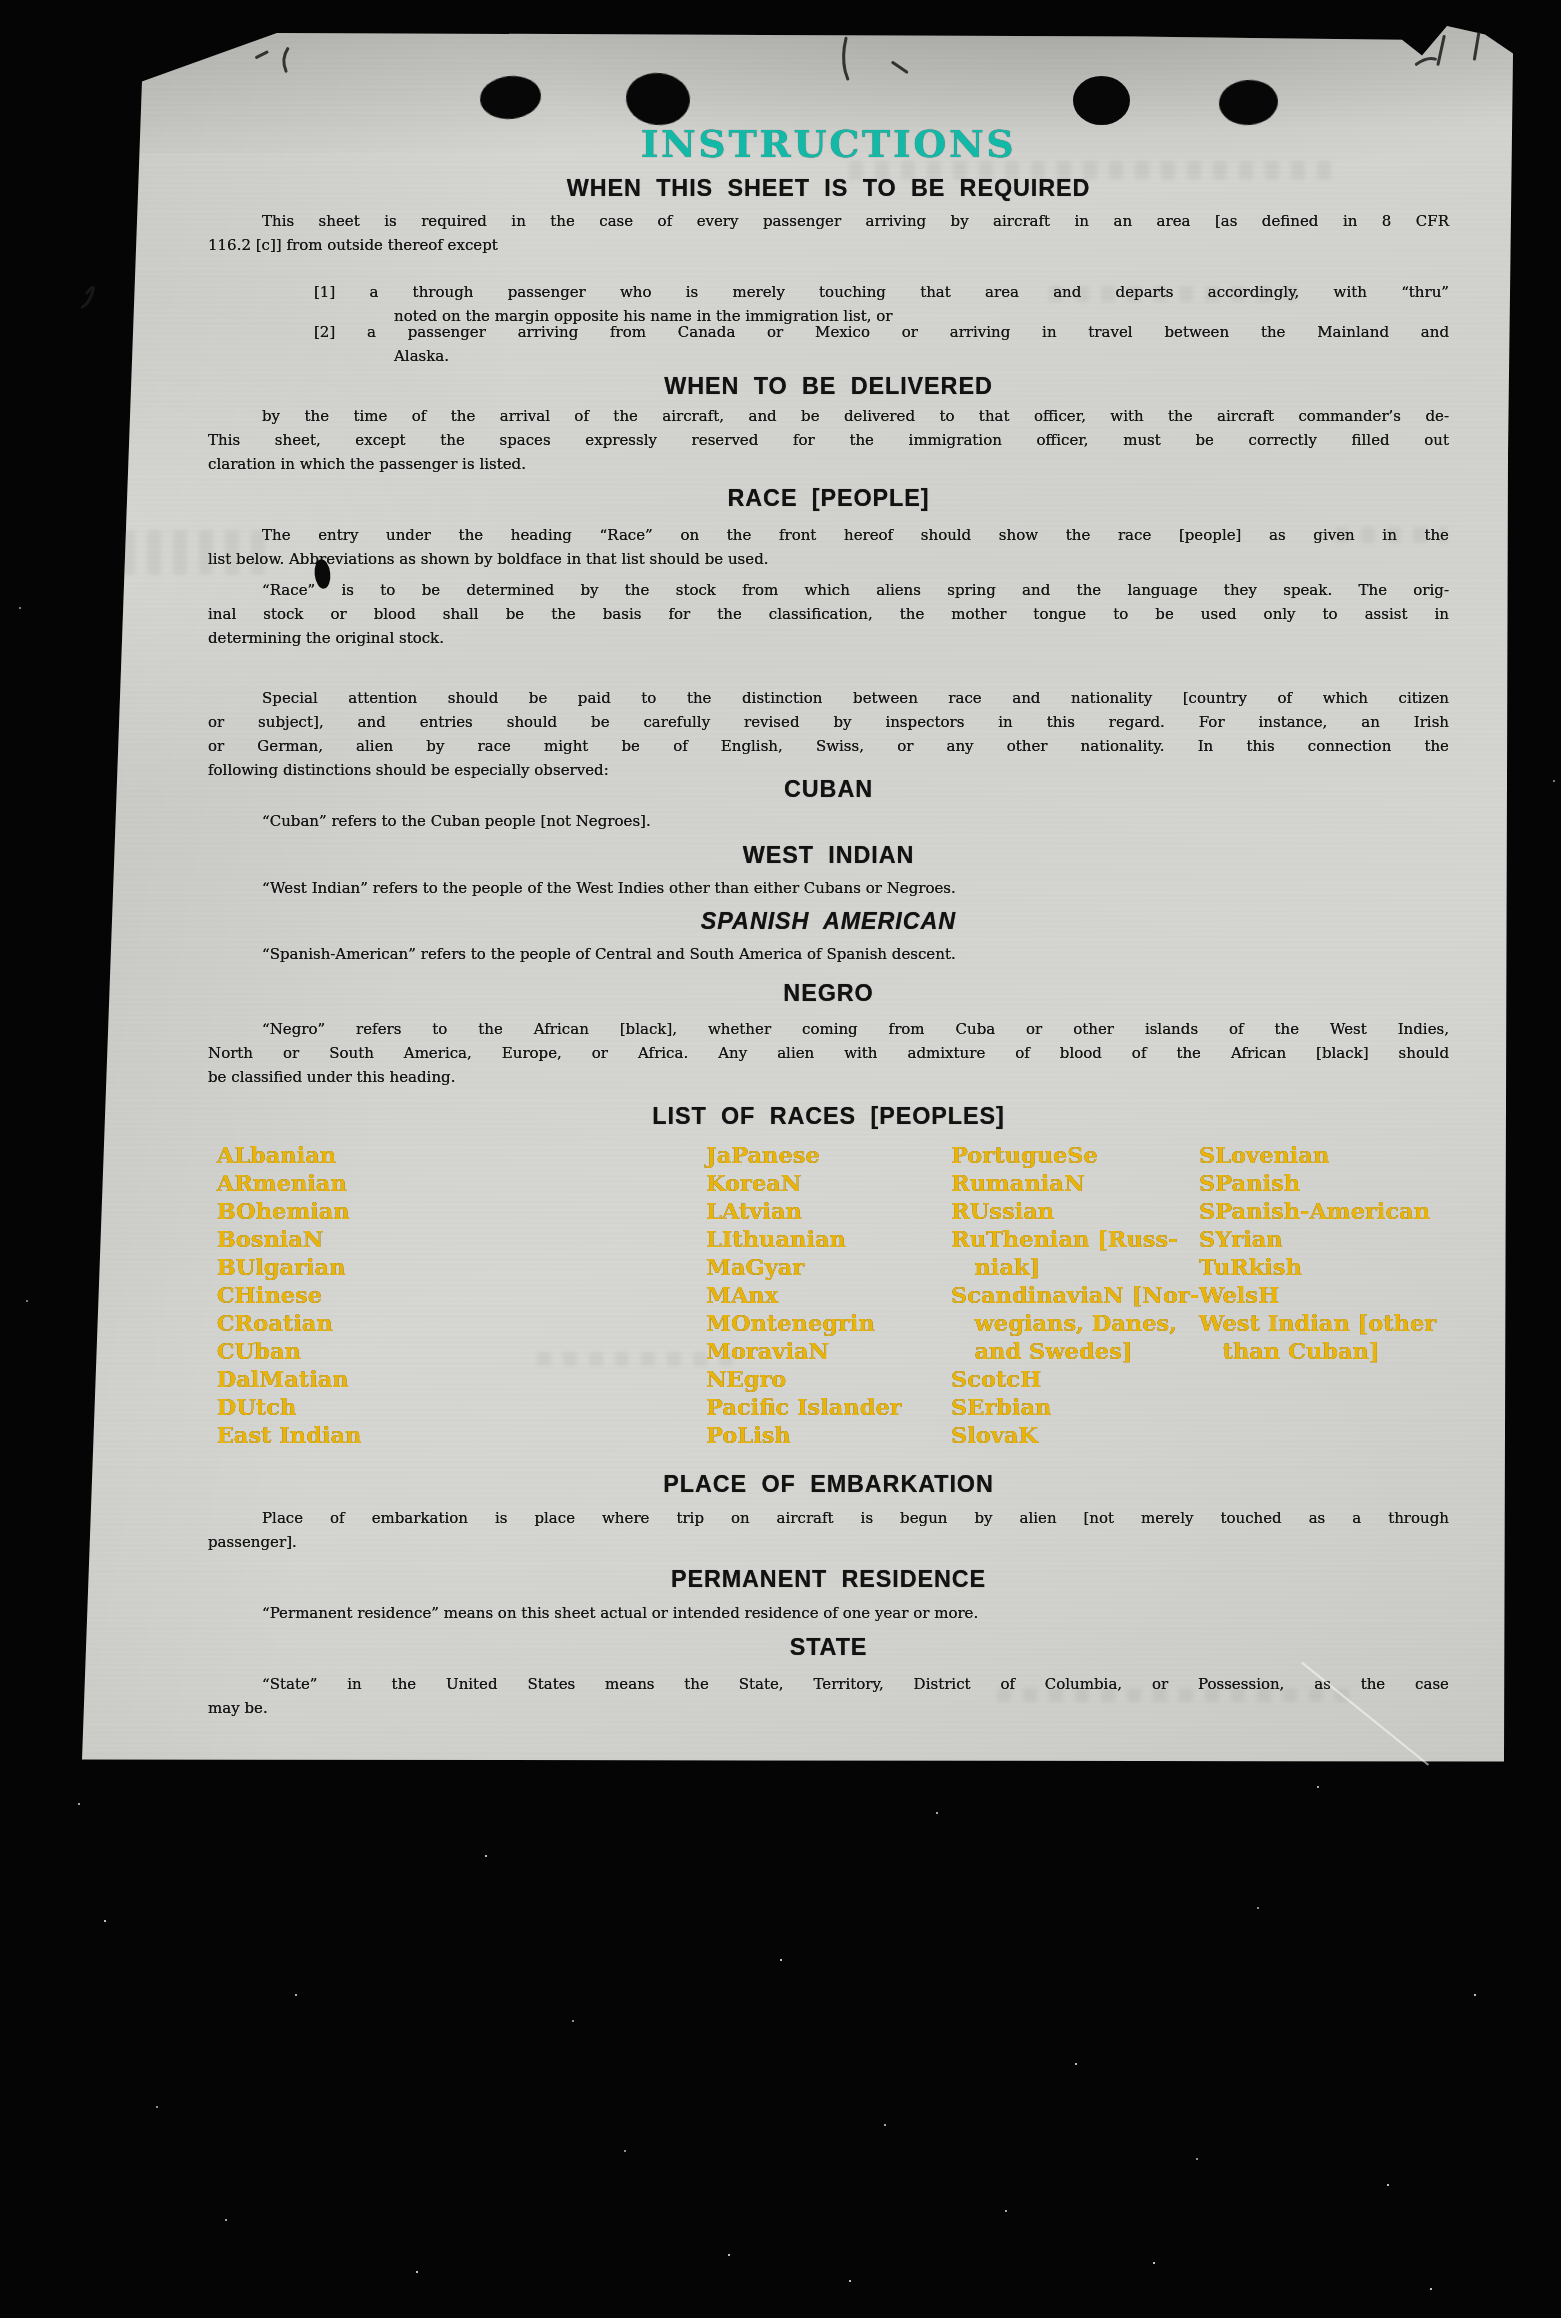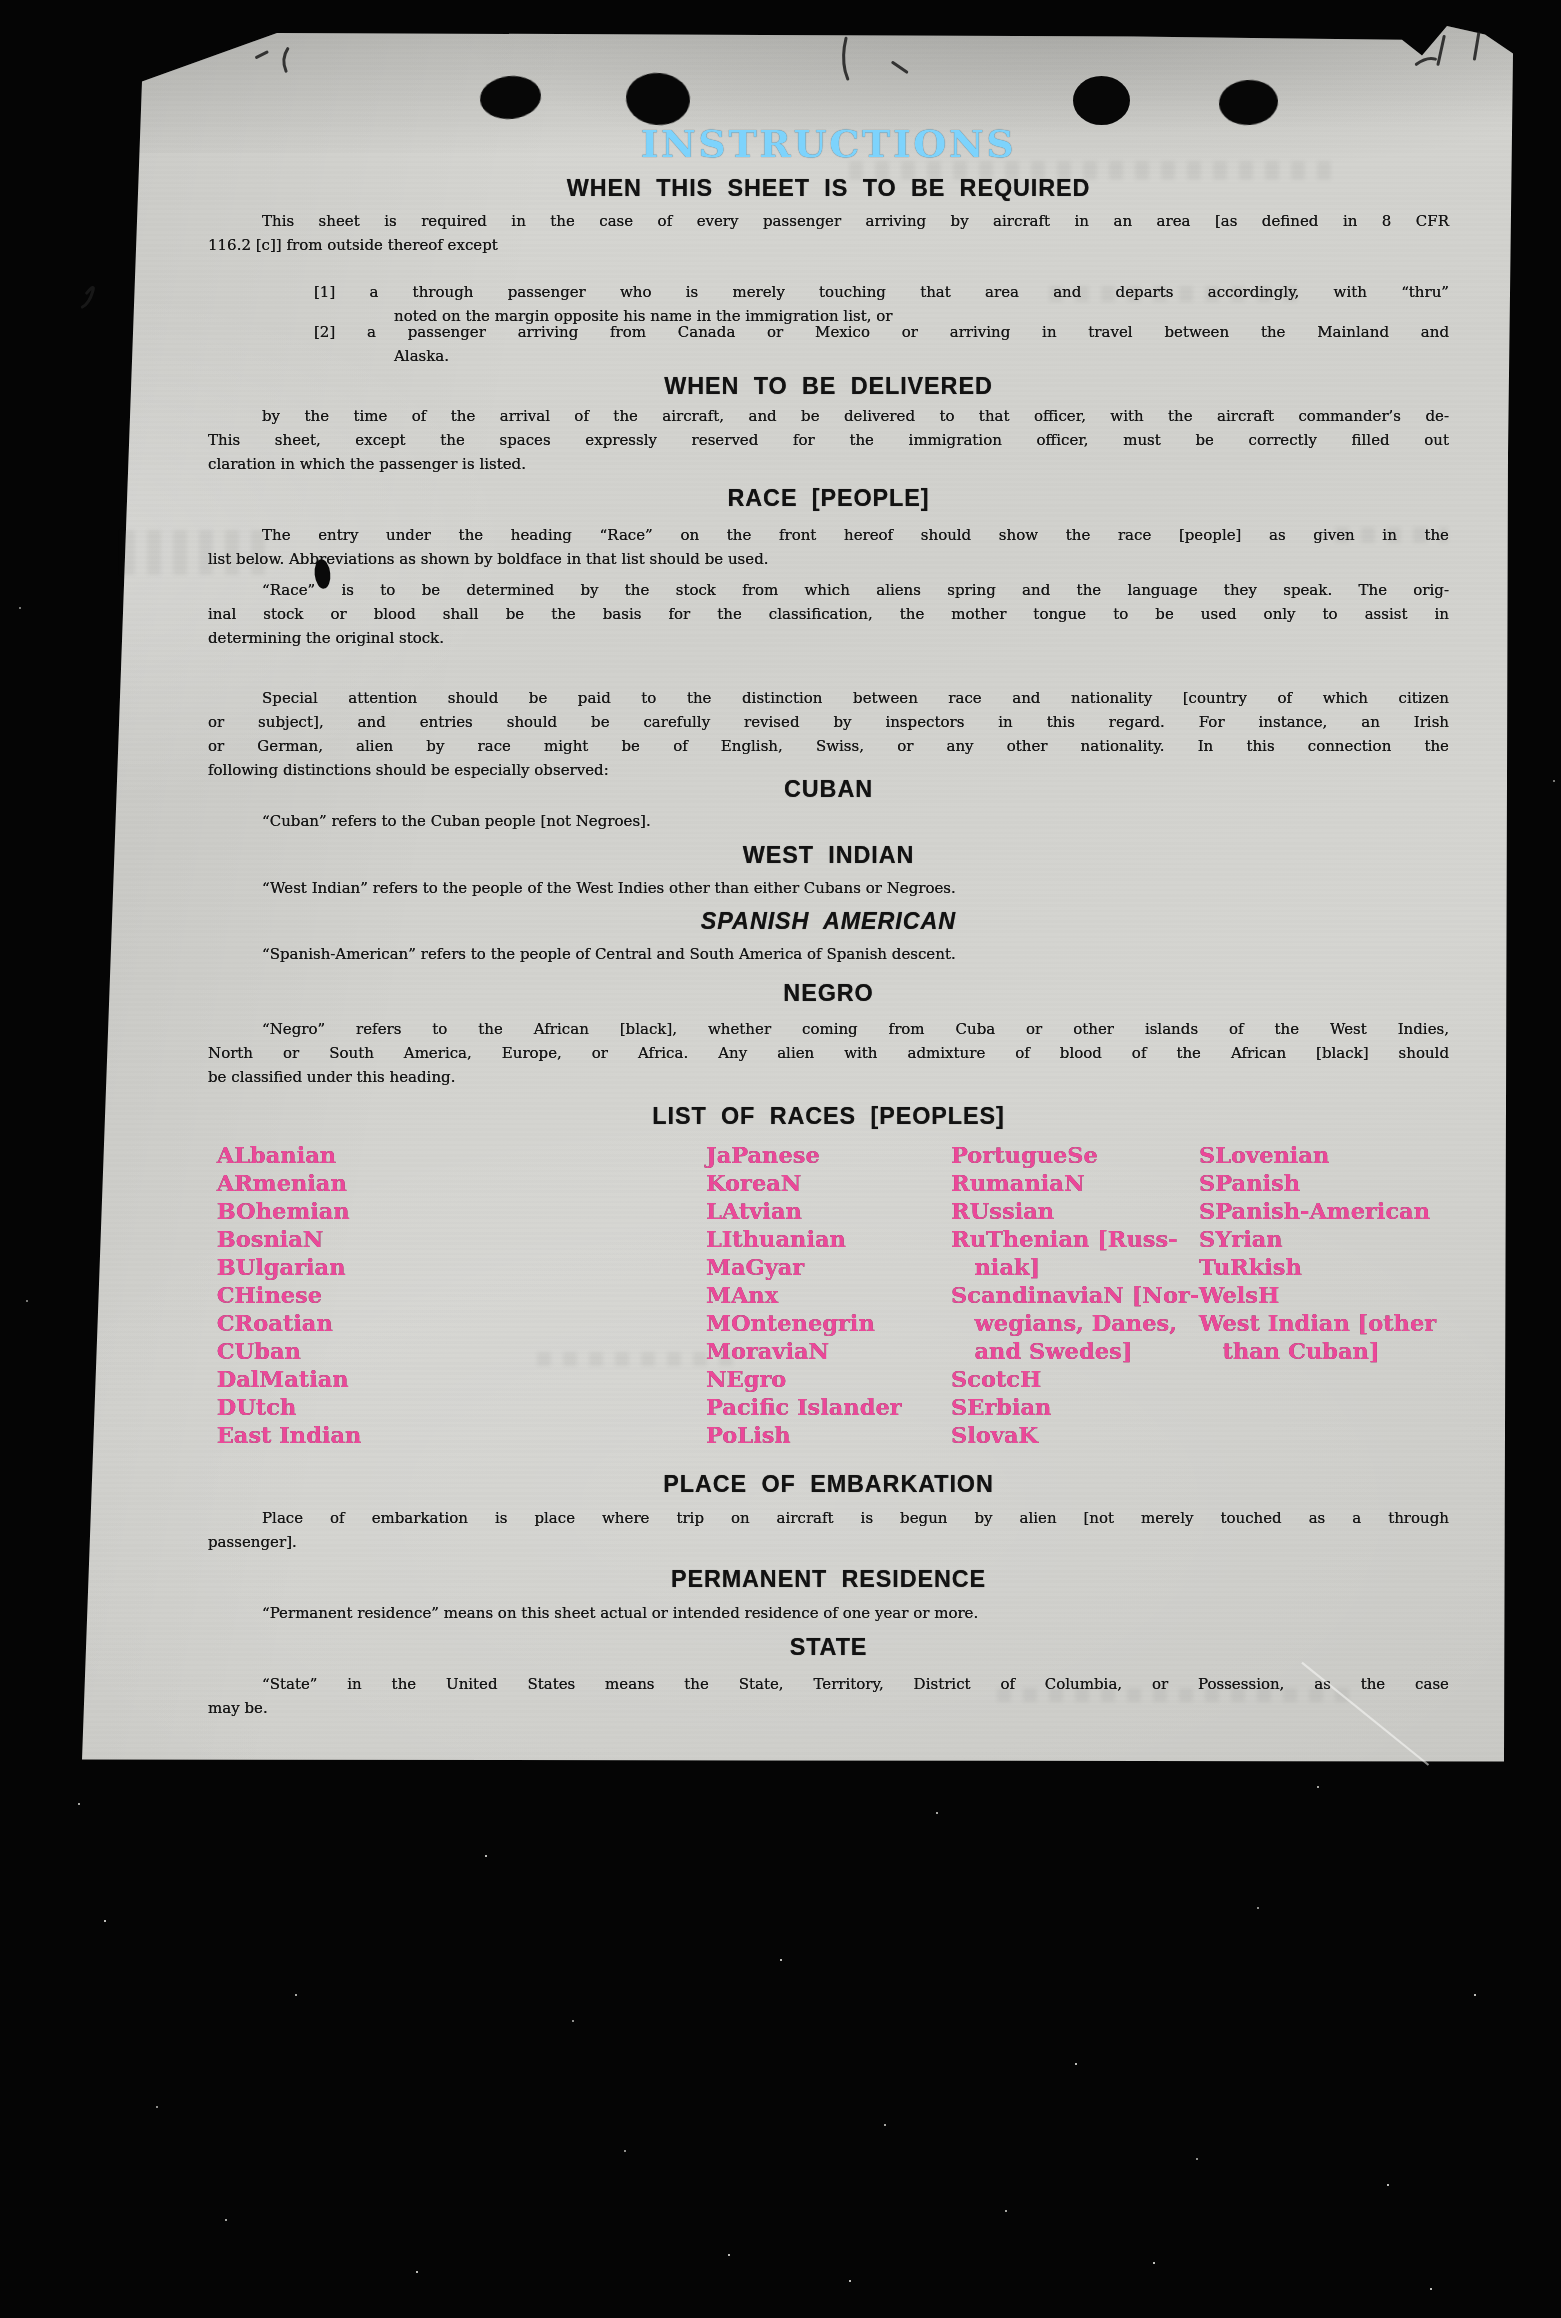--- a/index.html
+++ b/index.html
@@ -46,34 +46,34 @@
   .hole.h2{left:626px;top:73px;width:64px;height:52px;transform:rotate(5deg);}
   .hole.h3{left:1073px;top:76px;width:57px;height:49px;}
   .hole.h4{left:1219px;top:80px;width:59px;height:45px;transform:rotate(-4deg);}
   
   .ghost{position:absolute;filter:blur(2.2px);opacity:.55;
     background:repeating-linear-gradient(90deg, rgba(40,40,40,.10) 0 14px, transparent 14px 26px);}
   
   .content{position:absolute;left:208px;top:0;width:1241px;height:1777px;color:#141414;}
   .doc-title{position:absolute;width:100%;text-align:center;
     font-family:"DejaVu Serif",serif;font-weight:bold;font-size:38px;letter-spacing:2.6px;
-    color:#7dd3fc;text-shadow:0 0 0.9px rgba(10,10,10,.6);}
+    color:#14b8a6;text-shadow:0 0 0.9px rgba(10,10,10,.6);}
   .h{position:absolute;width:100%;text-align:center;
     font-family:"Liberation Sans",sans-serif;font-weight:bold;font-size:23.4px;
     letter-spacing:0.9px;word-spacing:7px;color:#121212;text-shadow:0 0 0.7px rgba(10,10,10,.7);}
   .para{position:absolute;width:100%;font-size:15px;line-height:24px;
     text-shadow:0 0 0.5px rgba(20,20,20,.85);}
   .para .pline{text-align:justify;text-align-last:justify;}
   .para .pline:last-child{text-align-last:auto;}
   .para .pline:first-child{text-indent:54px;}
   .para.hang{margin-left:106px;width:1135px;}
   .para.hang .pline{padding-left:80px;}
   .para.hang .pline:first-child{padding-left:0;text-indent:0;}
   .race-col{position:absolute;top:1141px;width:247px;font-size:22.5px;line-height:28px;
-    font-weight:bold;color:#ec4899;text-shadow:0 0 0.4px rgba(10,10,10,.7);}
+    font-weight:bold;color:#eab308;text-shadow:0 0 0.4px rgba(10,10,10,.7);}
   .race-col .rline{white-space:nowrap;}
   .marks{position:absolute;left:0;top:0;pointer-events:none;}
 </style>
 </head>
 <body>
 
 <div class="speckles"></div>
 
 <div class="paper">
   <div class="fold-shadow"></div>

